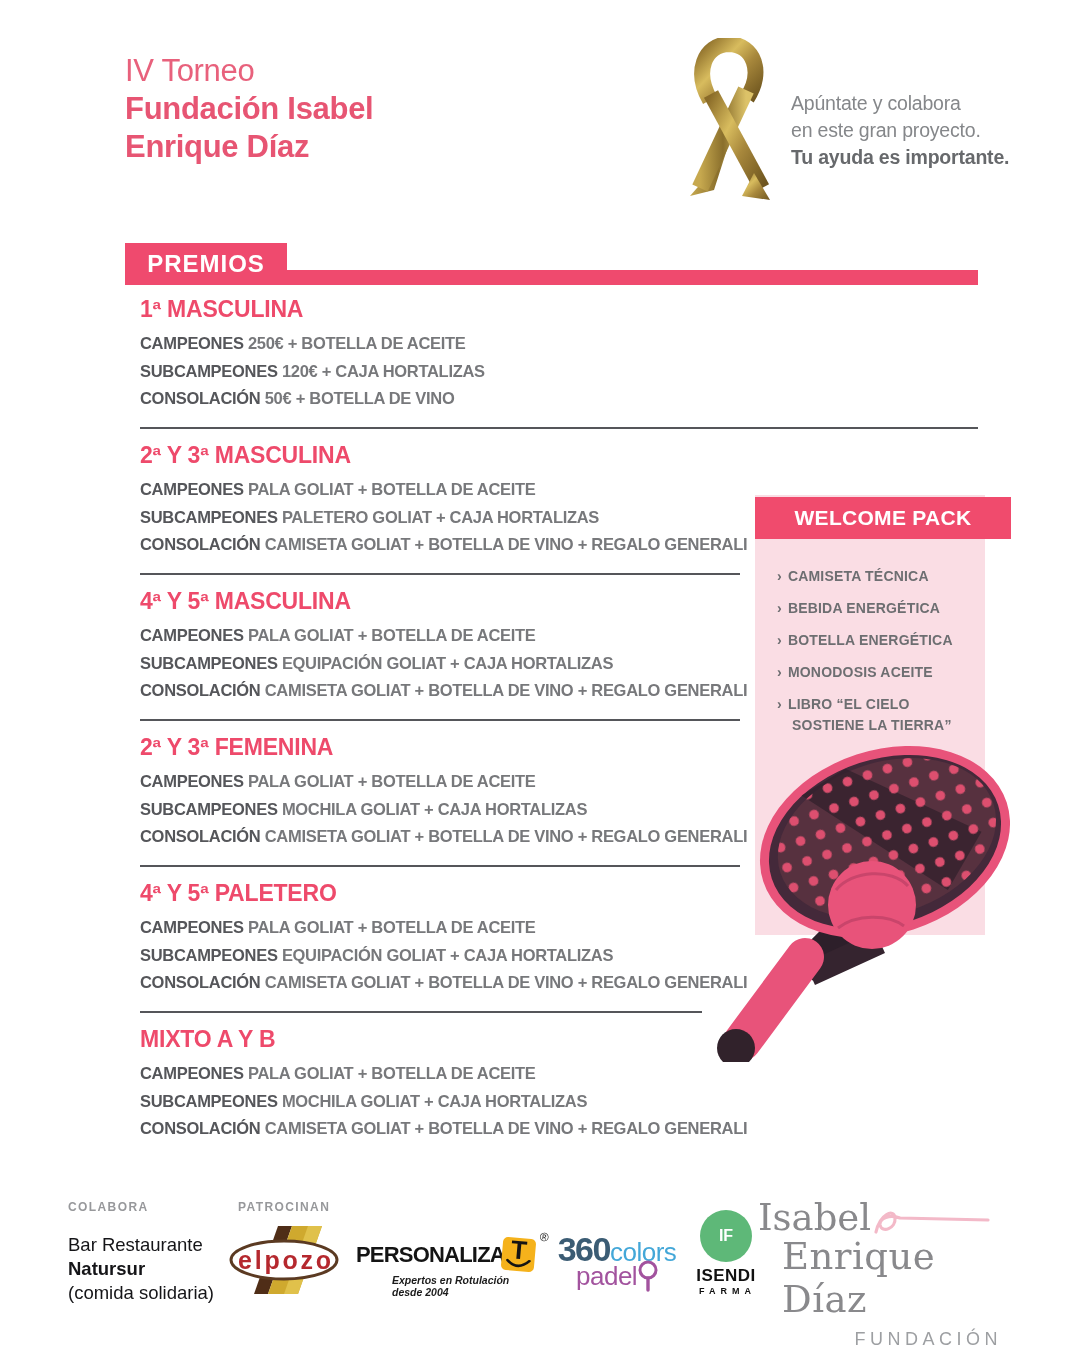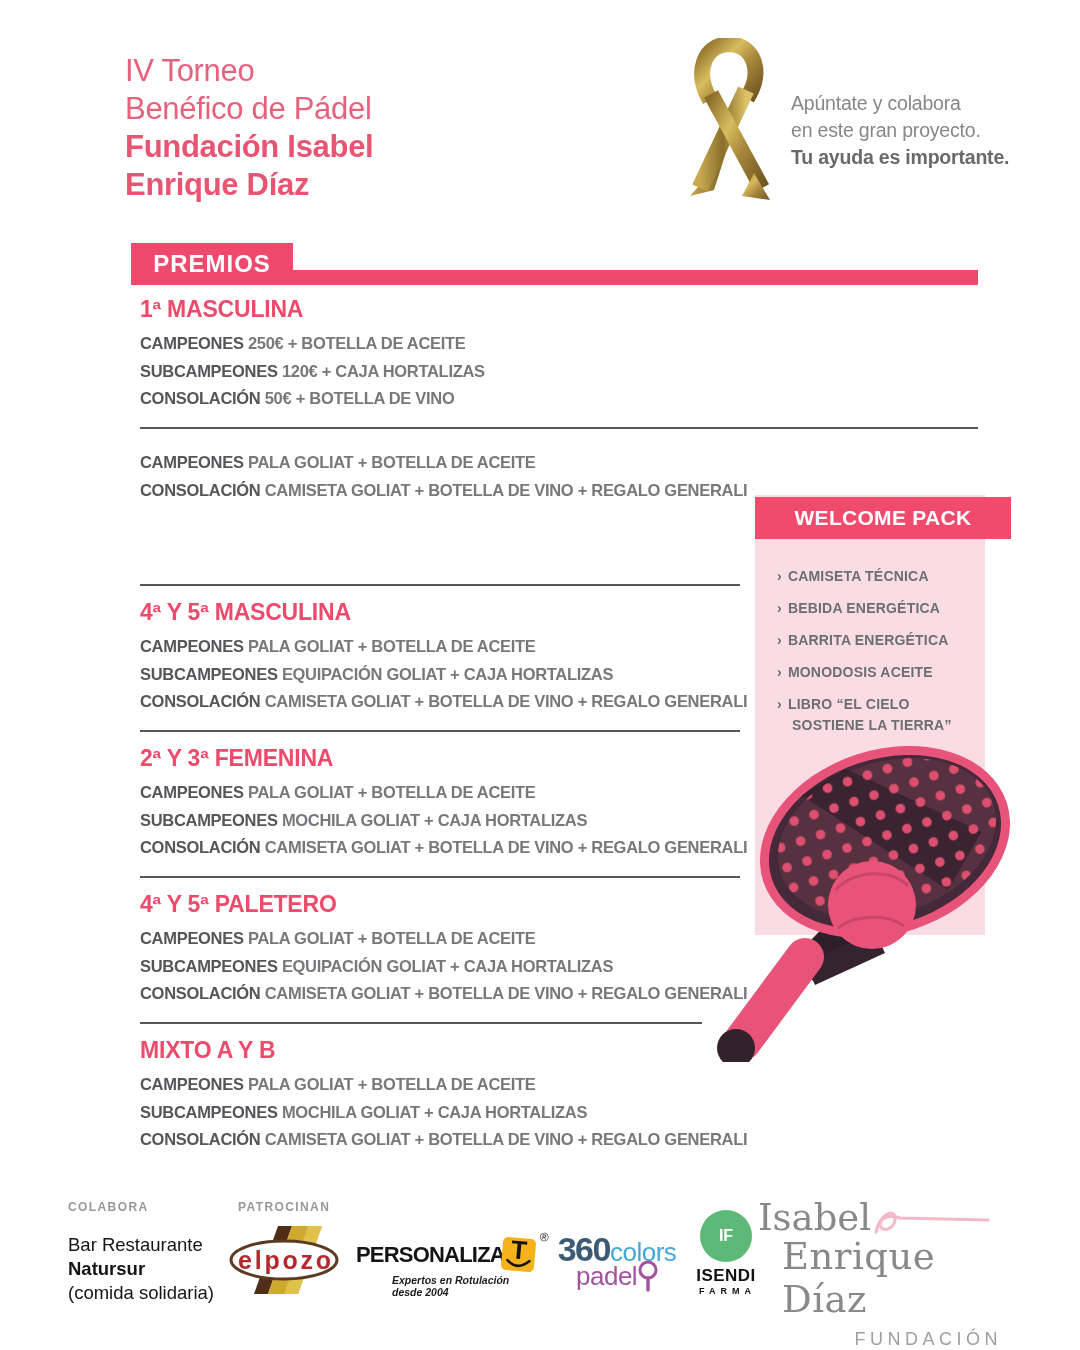--- a/index.html
+++ b/index.html
@@ -15,21 +15,21 @@
            color:#e8617c; letter-spacing:-0.3px; }
   .title .t-bold { font-weight:700; color:#e75573; }
 
   .ribbon-gold { position:absolute; left:680px; top:38px; width:100px; height:170px; }
 
   .tagline { position:absolute; left:791px; top:90px; font-size:19.5px; line-height:27px;
              color:#85878a; letter-spacing:-0.2px; }
   .tagline .tg-bold { font-weight:700; color:#67696c; }
 
   
-  .premios-banner { position:absolute; left:131px; top:243px; width:162px; height:42px;
+  .premios-banner { position:absolute; left:125px; top:243px; width:162px; height:42px;
       background:#ef4a6e; color:#fff; font-weight:700; font-size:24px; letter-spacing:1px;
       display:flex; align-items:center; justify-content:center; }
   .premios-bar { position:absolute; left:287px; top:270px; width:691px; height:15px; background:#ef4a6e; }
 
   
   .sections { position:absolute; left:140px; top:296px; width:840px; }
   .sec { position:relative; height:146px; }
   .sec h2 { font-size:23px; font-weight:700; color:#ee4a6b; letter-spacing:-0.2px; }
   .sec .row { margin-top:8.5px; font-size:16.5px; line-height:19px; letter-spacing:-0.3px; white-space:nowrap; }
   .sec .row:first-of-type { margin-top:11px; }
@@ -93,21 +93,20 @@
   .fn-l3 { font-family:"Liberation Sans", sans-serif; font-size:18px; letter-spacing:4.5px;
       color:#9d9fa2; text-align:right; padding-right:6px; margin-top:8px; }
 </style>
 </head>
 <body>
 
 <div class="page">
 
   <div class="title">
     <div>IV Torneo</div>
-    <div>Benéfico de Pádel</div>
     <div class="t-bold">Fundación Isabel</div>
     <div class="t-bold">Enrique Díaz</div>
   </div>
 
   <svg class="ribbon-gold" viewBox="0 0 100 170">
     <defs>
       <linearGradient id="goldg" x1="0" y1="0" x2="1" y2="1">
         <stop offset="0" stop-color="#8a6b28"></stop>
           <stop offset="0.35" stop-color="#d8bc5e"></stop>
         <stop offset="0.6" stop-color="#a8883c"></stop>
@@ -137,21 +136,23 @@
 
   <div class="sections" id="sections">
       <section class="sec">
         <h2>1ª MASCULINA</h2>
         <div class="row"><span class="lbl">CAMPEONES </span><span class="val">250€ + BOTELLA DE ACEITE</span></div>
         <div class="row"><span class="lbl">SUBCAMPEONES </span><span class="val">120€ + CAJA HORTALIZAS</span></div>
         <div class="row"><span class="lbl">CONSOLACIÓN </span><span class="val">50€ + BOTELLA DE VINO</span></div>
         <div class="sep"></div>
       </section>
       <section class="sec">
-        <div class="row"><span class="lbl">CAMPEONES </span><span class="val">PALA GOLIAT + BOTELLA DE ACEITE</span></div>
+        <h2>2ª Y 3ª MASCULINA</h2>
+        <div class="row"><span class="lbl">CAMPEONES </span><span class="val">PALA GOLIAT + BOTELLA DE ACEITE</span></div>
+        <div class="row"><span class="lbl">SUBCAMPEONES </span><span class="val">PALETERO GOLIAT + CAJA HORTALIZAS</span></div>
         <div class="row"><span class="lbl">CONSOLACIÓN </span><span class="val">CAMISETA GOLIAT + BOTELLA DE VINO + REGALO GENERALI</span></div>
         <div class="sep"></div>
       </section>
       <section class="sec">
         <h2>4ª Y 5ª MASCULINA</h2>
         <div class="row"><span class="lbl">CAMPEONES </span><span class="val">PALA GOLIAT + BOTELLA DE ACEITE</span></div>
         <div class="row"><span class="lbl">SUBCAMPEONES </span><span class="val">EQUIPACIÓN GOLIAT + CAJA HORTALIZAS</span></div>
         <div class="row"><span class="lbl">CONSOLACIÓN </span><span class="val">CAMISETA GOLIAT + BOTELLA DE VINO + REGALO GENERALI</span></div>
         <div class="sep"></div>
       </section>
@@ -175,21 +176,21 @@
         <div class="row"><span class="lbl">SUBCAMPEONES </span><span class="val">MOCHILA GOLIAT + CAJA HORTALIZAS</span></div>
         <div class="row"><span class="lbl">CONSOLACIÓN </span><span class="val">CAMISETA GOLIAT + BOTELLA DE VINO + REGALO GENERALI</span></div>
       </section>
     </div>
 
   <div class="wpack">
     <div class="wpack-head">WELCOME PACK</div>
     <ul id="wpack-list">
         <li><span class="arr">›</span><span>CAMISETA TÉCNICA</span></li>
         <li><span class="arr">›</span><span>BEBIDA ENERGÉTICA</span></li>
-        <li><span class="arr">›</span><span>BARRITA ENERGÉTICA</span></li>
+        <li><span class="arr">›</span><span>BOTELLA ENERGÉTICA</span></li>
         <li><span class="arr">›</span><span>MONODOSIS ACEITE</span></li>
         <li><span class="arr">›</span><span>LIBRO “EL CIELO SOSTIENE LA TIERRA”</span></li>
       </ul>
   </div>
 
   <svg class="racket" viewBox="0 0 320 320">
     <defs>
       <pattern id="dots" patternUnits="userSpaceOnUse" width="21" height="21">
         <circle cx="10" cy="10" r="4.8" fill="#dd4f6f"></circle>
       </pattern>

